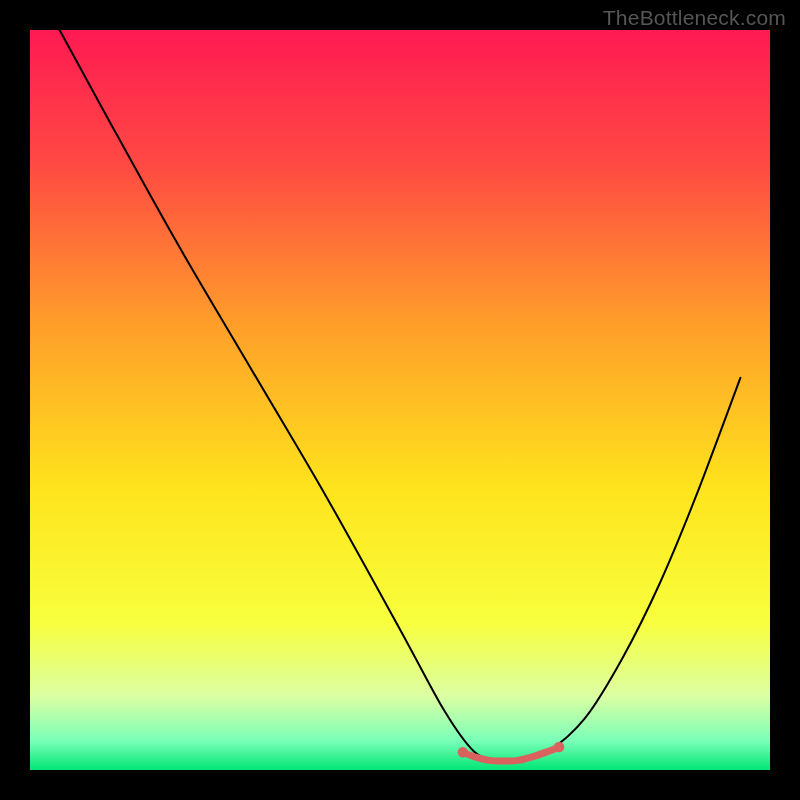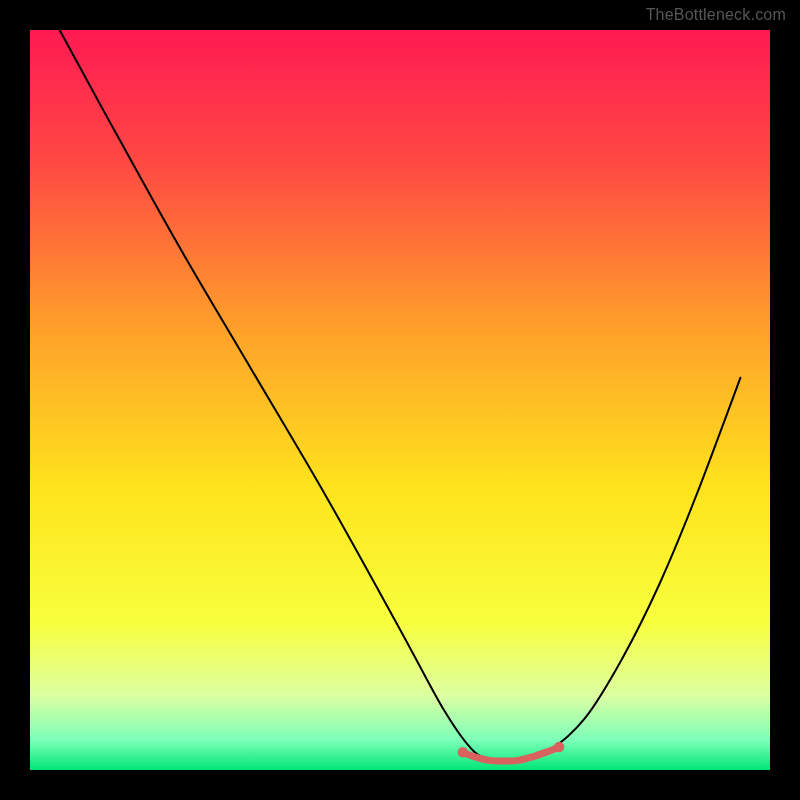--- a/index.html
+++ b/index.html
@@ -14,21 +14,21 @@
     position: relative;
     width: 800px;
     height: 800px;
     background: #000;
   }
   .watermark {
     position: absolute;
     top: 6px;
     right: 14px;
     font-family: Arial, Helvetica, sans-serif;
-    font-size: 16px;
+    font-size: 21px;
     color: #565656;
     letter-spacing: 0.2px;
     z-index: 10;
   }
   svg {
     display: block;
   }
 </style>
 </head>
 <body>

